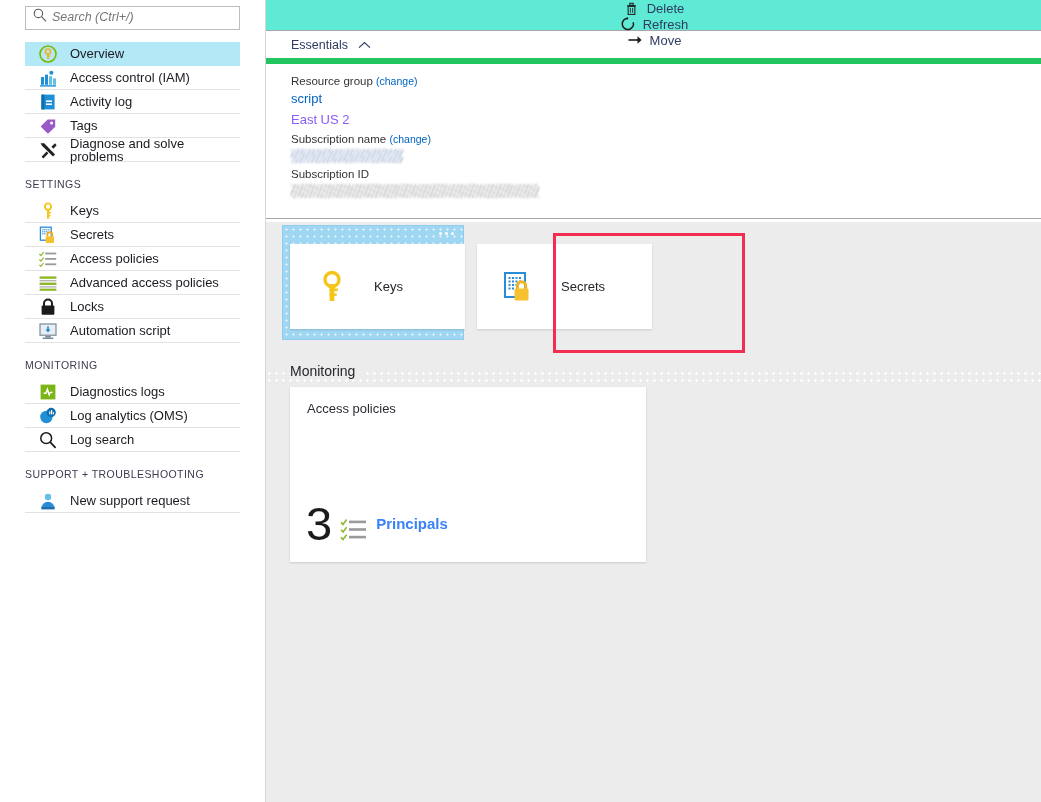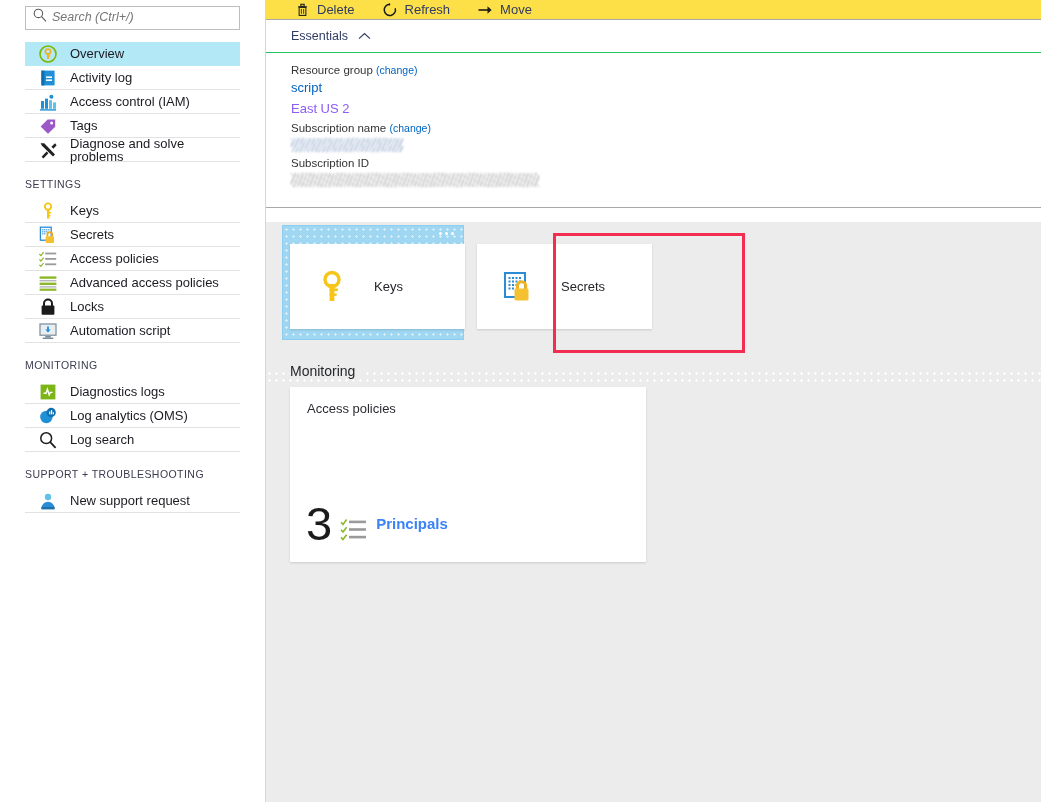--- a/index.html
+++ b/index.html
@@ -63,36 +63,37 @@
   .nav-item.selected {
     background: #b3e8f7;
     margin-left: 25px; margin-right: 25px;
     border-bottom: 1px solid #b3e8f7;
   }
 
   
   #content { flex: 1; position: relative; background: #ffffff; height: 802px; }
 
   .cmdbar {
-    height: 20px; display: flex; align-items: center;
+    height: 31px; display: flex; align-items: center;
     padding-left: 28px; gap: 0px;
     border-bottom: 1px solid #a8a8a8;
-    background: #fde047;
+    background: #5eead4;
+    flex-direction: column;
   }
   .cmd {
     display: flex; align-items: center; gap: 7px;
     margin-right: 27px; cursor: pointer;
     font-size: 13px; color: #2f3b62;
   }
   .cmd .ci { width: 16px; height: 16px; display: flex; align-items:center; justify-content:center; }
 
   .essentials-bar {
     height: 33px; display: flex; align-items: center;
     padding-left: 25px; gap: 10px;
-    border-bottom: 1px solid #22c55e;
+    border-bottom: 6px solid #22c55e;
     cursor: pointer; background:#fff;
   }
   .essentials-bar .etxt { font-size: 12.5px; color: #2f3b62; }
 
   .essentials-body {
     background: #fff; padding: 9px 0 0 25px;
     height: 155px;
     border-bottom: 1px solid #a8a8a8;
   }
   .ess-key { font-size: 11.5px; color: #333; line-height: 16px; }
@@ -208,40 +209,40 @@
               <circle cx="10" cy="7.6" r="2.6" fill="none" stroke="#f0b323" stroke-width="1.7"></circle>
               <rect x="9.1" y="9.4" width="1.9" height="5.6" fill="#f0b323"></rect>
               <rect x="9.1" y="11.4" width="3.3" height="1.2" fill="#f0b323"></rect>
             </svg>
           </span>
           <span class="lbl">Overview</span>
         </div>
         <div class="nav-item">
           <span class="ico">
             <svg width="20" height="20" viewBox="0 0 20 20">
-              <rect x="3.4" y="2.6" width="13.2" height="14.8" fill="#1f8fd6"></rect>
-              <rect x="3.4" y="2.6" width="3" height="14.8" fill="#0f6eae"></rect>
-              <rect x="8" y="8.4" width="6" height="1.6" fill="#ffffff"></rect>
-              <rect x="8" y="11.4" width="6" height="1.6" fill="#ffffff"></rect>
-            </svg>
-          </span>
-          <span class="lbl">Activity log</span>
-        </div>
-        <div class="nav-item">
-          <span class="ico">
-            <svg width="20" height="20" viewBox="0 0 20 20">
               <circle cx="13.4" cy="4.8" r="2" fill="#1f8fd6"></circle>
               <rect x="3" y="9" width="3" height="7.8" fill="#1f8fd6"></rect>
               <rect x="7" y="6.6" width="3" height="10.2" fill="#1f8fd6"></rect>
               <rect x="11" y="8.2" width="3" height="8.6" fill="#5fc1e8"></rect>
               <rect x="15" y="10.4" width="3" height="6.4" fill="#5fc1e8"></rect>
               <rect x="2" y="17.2" width="16" height="1.4" fill="#1f8fd6"></rect>
             </svg>
           </span>
           <span class="lbl">Access control (IAM)</span>
+        </div>
+        <div class="nav-item">
+          <span class="ico">
+            <svg width="20" height="20" viewBox="0 0 20 20">
+              <rect x="3.4" y="2.6" width="13.2" height="14.8" fill="#1f8fd6"></rect>
+              <rect x="3.4" y="2.6" width="3" height="14.8" fill="#0f6eae"></rect>
+              <rect x="8" y="8.4" width="6" height="1.6" fill="#ffffff"></rect>
+              <rect x="8" y="11.4" width="6" height="1.6" fill="#ffffff"></rect>
+            </svg>
+          </span>
+          <span class="lbl">Activity log</span>
         </div>
         <div class="nav-item">
           <span class="ico">
             <svg width="20" height="20" viewBox="0 0 20 20">
               <path d="M2.6 10.6 L9.6 3.4 L17.2 3.4 L17.2 10.8 L10 17.8 Z" fill="#9b59c8"></path>
               <circle cx="13.6" cy="6.9" r="1.5" fill="#ffffff"></circle>
             </svg>
           </span>
           <span class="lbl">Tags</span>
         </div>

